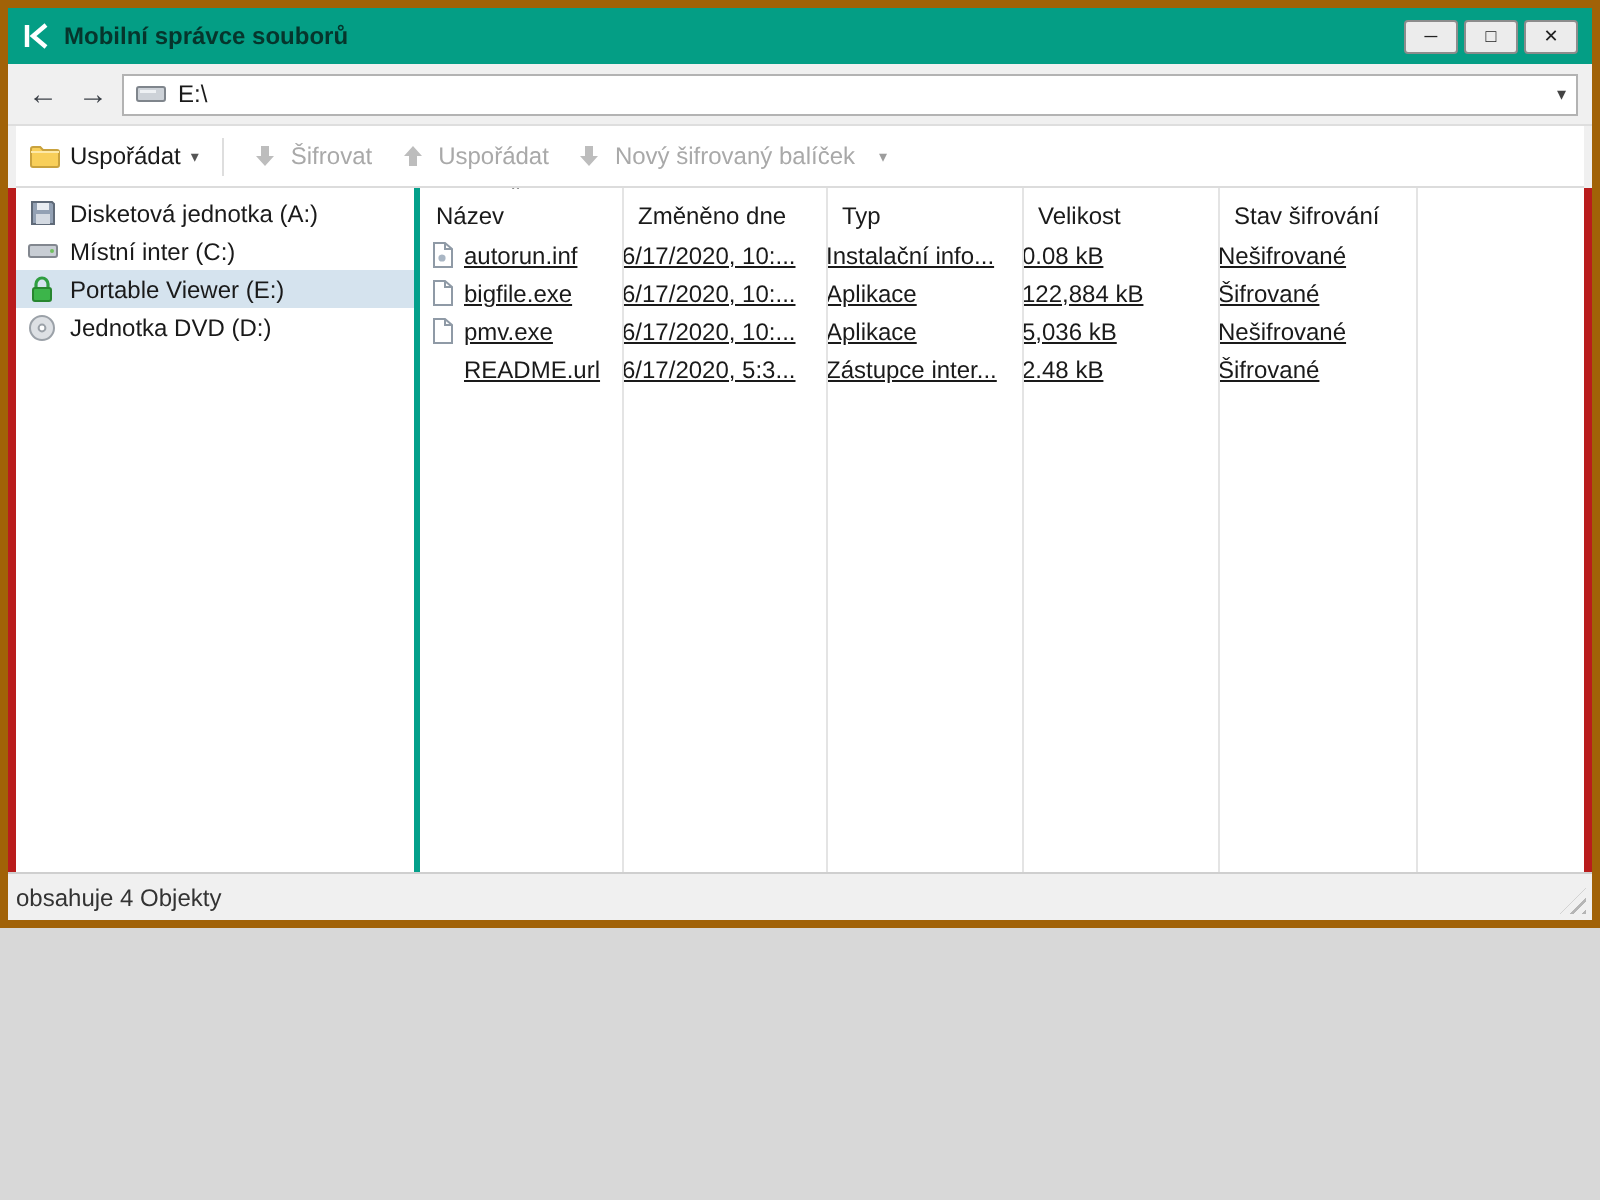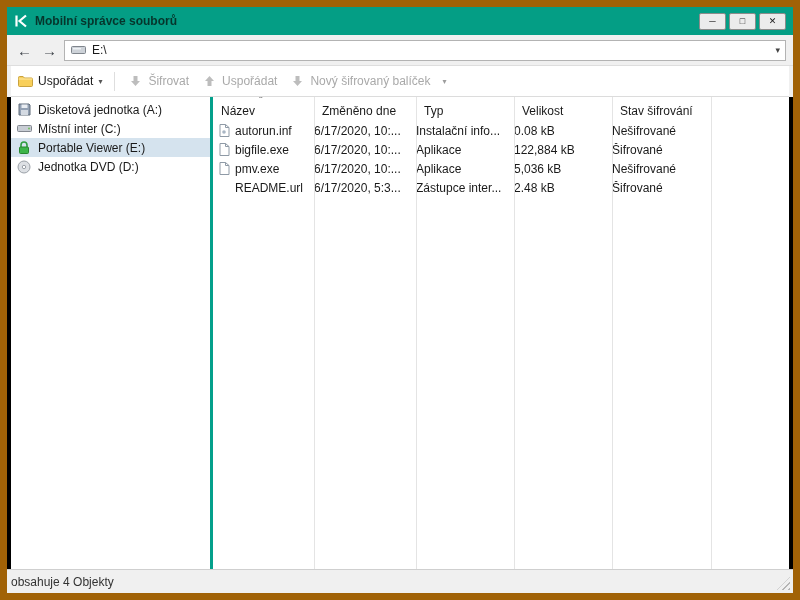--- a/index.html
+++ b/index.html
@@ -1,17 +1,17 @@
 <!DOCTYPE html>
 <html><head>
 <meta charset="utf-8">
 <style>
   * { margin:0; padding:0; box-sizing:border-box; }
   body { margin:0; width:800px; height:600px; font-family:"Liberation Sans", sans-serif; font-size:12px; color:#1a1a1a; background:#d8d8d8; }
-  .window { width:800px; height:600px; border:7px solid #a16207; display:flex; flex-direction:column; background:#f0f0f0; overflow:hidden; }
+  .window { width:800px; height:464px; border:4px solid #a16207; display:flex; flex-direction:column; background:#f0f0f0; overflow:hidden; }
 
   
   .titlebar { height:28px; background:#049e85; display:flex; align-items:center; gap:7px; padding:0 7px; flex:0 0 auto; }
   .logo { display:flex; align-items:center; }
   .title { font-weight:700; color:#06352c; }
   .controls { margin-left:auto; display:flex; gap:3px; }
   .winbtn { width:27px; height:17px; background:#ececec; border:1px solid #8c8c8c; border-radius:2px; font-family:inherit; font-size:9px; color:#222; display:flex; align-items:center; justify-content:center; padding:0; }
 
   
   .navbar { height:31px; background:#f0f0f0; display:flex; align-items:center; gap:4px; padding:0 7px; border-bottom:1px solid #dedede; flex:0 0 auto; }
@@ -23,32 +23,32 @@
   .toolbar { height:31px; margin:0 4px; background:#fff; border-bottom:1px solid #dcdcdc; display:flex; align-items:center; gap:12px; padding:0 6px; flex:0 0 auto; white-space:nowrap; }
   .tool { display:flex; align-items:center; gap:5px; }
   .tool.disabled .lbl { color:#a9a9a9; }
   .caret { font-size:8px; color:#555; }
   .caret.dim { color:#9d9d9d; }
   .vsep { width:1px; height:19px; background:#dedede; }
   .toolbar-right { margin-left:auto; display:flex; align-items:center; gap:9px; }
   .help-btn { width:17px; height:17px; border-radius:50%; background:#1d83d4; color:#fff; font-weight:700; font-size:11px; display:flex; align-items:center; justify-content:center; }
 
   
-  .content { flex:1 1 auto; display:flex; padding:0 4px; background:#000000; min-height:0; }
+  .content { flex:1 1 auto; display:flex; padding:0 4px; background:#b91c1c; min-height:0; }
   .sidebar { width:199px; background:#fff; padding-top:3px; }
   .side-item { height:19px; display:flex; align-items:center; gap:6px; padding:0 5px; white-space:nowrap; }
   .side-item.selected { background:#d5e3ee; }
   .sicon { width:16px; display:flex; justify-content:center; align-items:center; }
   .green-sep { width:3px; background:#04a08b; }
   .main { flex:1; background:#fff; position:relative; overflow:hidden; }
   .colline { position:absolute; top:0; bottom:0; width:1px; background:#e4e4e4; }
   .sort { position:absolute; top:-2px; left:46px; font-size:11px; color:#666; }
   .listheader { display:grid; grid-template-columns:101px 102px 98px 98px 99px 1fr; height:24px; align-items:center; padding-top:4px; }
   .hcell { padding-left:8px; color:#1a1a1a; white-space:nowrap; overflow:hidden; }
-  .lrow { display:grid; grid-template-columns:101px 102px 98px 98px 99px 1fr; height:19px; align-items:center; }
+  .lrow { display:grid; grid-template-columns:101px 102px 98px 98px 99px 1fr; height:19px; align-items:center;text-decoration:underline; }
   .cell { padding-left:0; white-space:nowrap; overflow:hidden; }
   .namecell { display:flex; align-items:center; gap:5px; padding-left:6px; }
   .ficon { width:11px; display:inline-flex; flex:0 0 auto; }
   .ficon.spacer { height:13px; }
 
   
   .statusbar { height:24px; background:#f0f0f0; border-top:1px solid #cfcfcf; display:flex; align-items:center; padding:0 4px; position:relative; color:#333; flex:0 0 auto; }
   .grip { position:absolute; right:3px; bottom:3px; width:13px; height:13px;
           background:repeating-linear-gradient(-45deg, #b5b5b5 0 1.5px, transparent 1.5px 4.5px);
           clip-path:polygon(100% 0, 100% 100%, 0 100%); }

